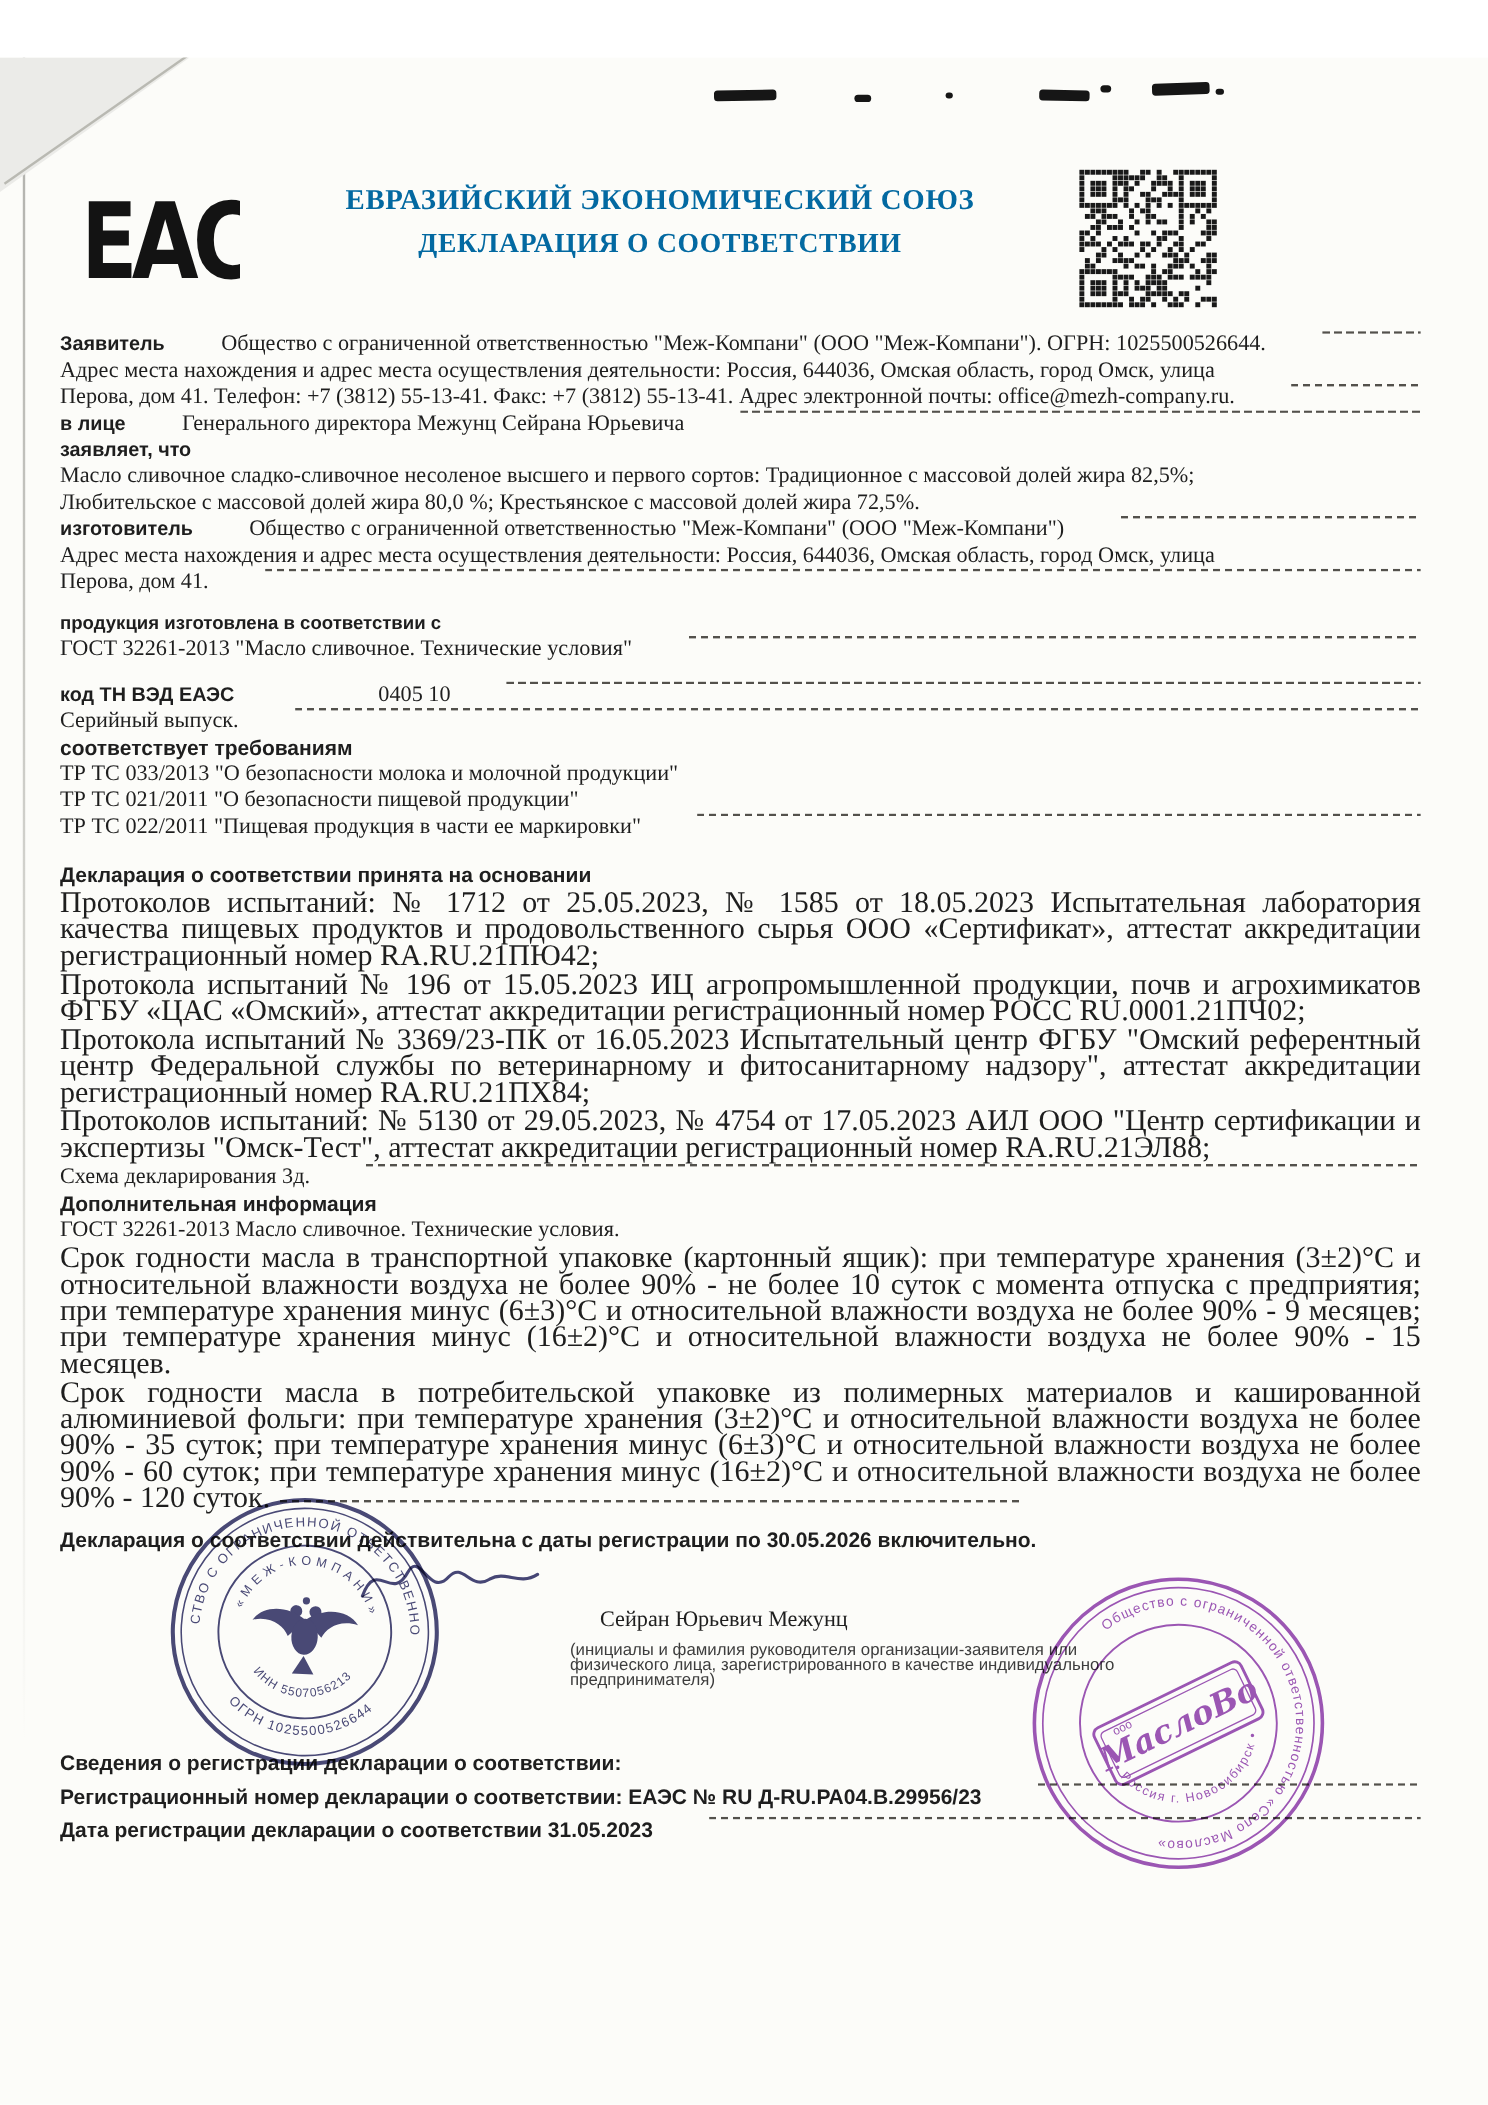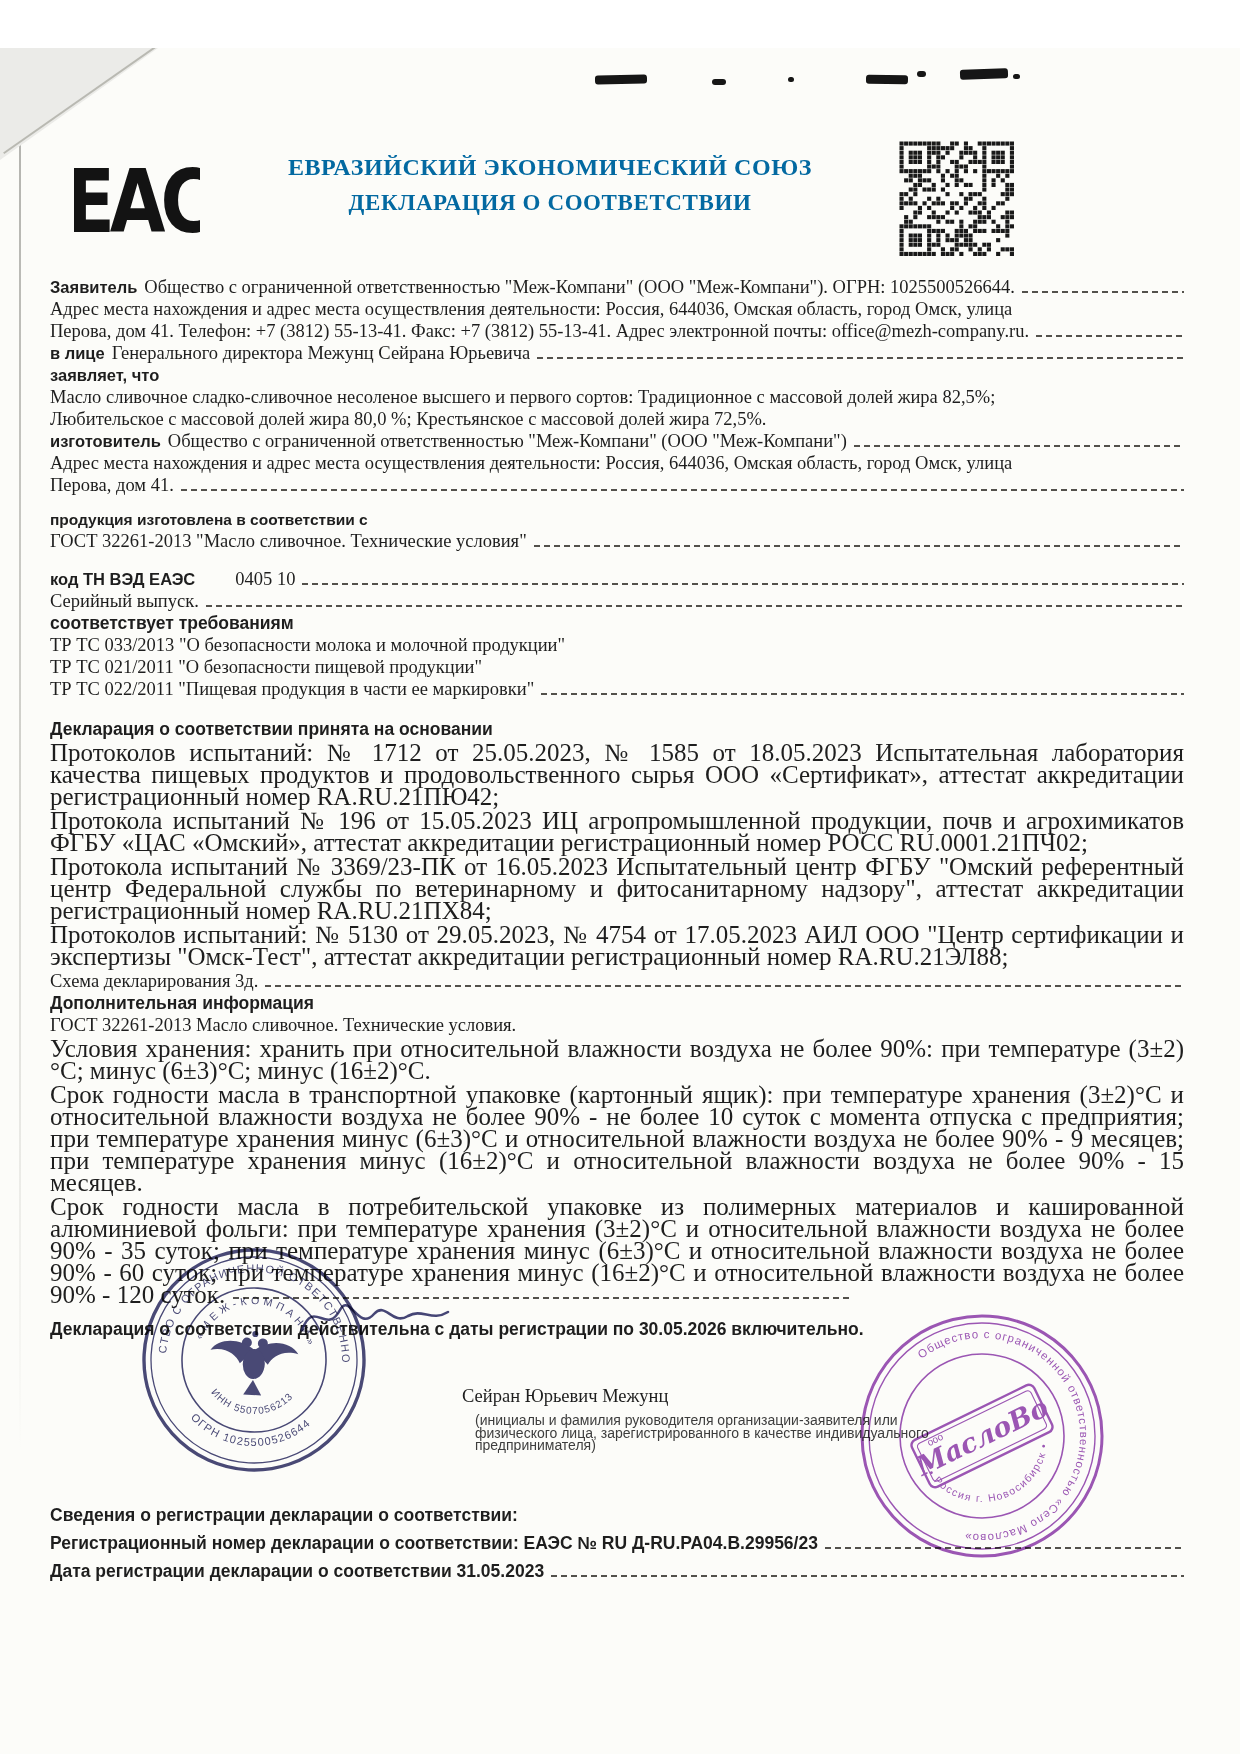--- a/index.html
+++ b/index.html
@@ -20,39 +20,39 @@
   .eac { position:absolute; left:74px; top:98px; width:126px; height:118px; }
   .titles { position:absolute; left:238px; top:106px; width:624px; text-align:center; font-weight:700; color:#0369a1; }
   .titles .t1 { font-size:24px; letter-spacing:.6px; }
   .titles .t2 { font-size:23px; letter-spacing:.6px; margin-top:9px; }
   .qr { position:absolute; left:898px; top:92px; width:118px; height:118px; }
   .qr rect { fill:#191919; }
 
   
   .content { position:absolute; left:50px; top:228px; width:1134px; }
   .line { white-space:nowrap; overflow:hidden; font-size:18.5px; line-height:22px; }
-  .fill { display:flex; align-items:flex-end; }
+  .fill { display:flex; align-items:flex-start;gap:40px; }
   .fill > span { white-space:nowrap; }
   .leader { flex:1 0 24px; height:2px; margin:0 0 5px 7px;
     background:repeating-linear-gradient(90deg,#53514c 0 6px, transparent 6px 10px); }
   .lbl { font-family:"Liberation Sans", sans-serif; font-weight:700; font-size:16.5px; line-height:22px; }
   .small-lbl { font-family:"Liberation Sans", sans-serif; font-weight:700; font-size:15.5px; line-height:20px; }
   .sans-b { font-family:"Liberation Sans", sans-serif; font-weight:700; font-size:17.5px; line-height:22px; }
   .v { margin-left:7px; }
   .gap40 { display:inline-block; width:40px; }
   .para { font-size:25px; line-height:22px; text-align:justify; margin-top:2px; }
   .tail-dash::after { content:""; display:inline-block; height:2px; width:620px; margin-left:8px;
     vertical-align:4px;
     background:repeating-linear-gradient(90deg,#53514c 0 6px, transparent 6px 10px); }
   .mt12 { margin-top:12px; } .mt14 { margin-top:14px; } .mt16 { margin-top:16px; } .mt18 { margin-top:18px; }
   .mt2 { margin-top:2px; }
 
   
   .sig-area { position:relative; height:148px; margin-top:12px; }
-  .sig-name { position:absolute; left:412px; top:34px; font-size:18.5px; }
+  .sig-name { position:absolute; left:450px; top:34px; font-size:18.5px; }
   .sig-caption { position:absolute; left:425px; top:62px; width:500px;
     font-family:"Liberation Sans", sans-serif; font-size:14px; line-height:12.5px; color:#3d3d3d; }
   .reg-heading { margin-top:4px; }
   .reg-line { margin-top:6px; }
 
   
   .stamp { position:absolute; mix-blend-mode:multiply; }
   .stamp-company { left:138px; top:1196px; width:232px; height:232px; opacity:.93; transform:rotate(3deg); }
   .stamp-maslovo { left:856px; top:1262px; width:252px; height:252px; opacity:.88; transform:rotate(-14deg); }
   .sig-stroke { position:absolute; left:296px; top:1244px; width:160px; height:52px; }
@@ -465,21 +465,20 @@
     <div class="para">Протокола испытаний № 196 от 15.05.2023 ИЦ агропромышленной продукции, почв и агрохимикатов ФГБУ «ЦАС «Омский», аттестат аккредитации регистрационный номер РОСС RU.0001.21ПЧ02;</div>
     <div class="para">Протокола испытаний № 3369/23-ПК от 16.05.2023 Испытательный центр ФГБУ "Омский референтный центр Федеральной службы по ветеринарному и фитосанитарному надзору", аттестат аккредитации регистрационный номер RA.RU.21ПХ84;</div>
     <div class="para">Протоколов испытаний: № 5130 от 29.05.2023, № 4754 от 17.05.2023 АИЛ ООО "Центр сертификации и экспертизы "Омск-Тест", аттестат аккредитации регистрационный номер RA.RU.21ЭЛ88;</div>
     <div class="line fill mt2">
       <span>Схема декларирования 3д.</span>
       <span class="leader"></span>
     </div>
 
     <div class="line sans-b">Дополнительная информация</div>
     <div class="line">ГОСТ 32261-2013 Масло сливочное. Технические условия.</div>
-    <div class="para">Условия хранения: хранить при относительной влажности воздуха не более 90%: при температуре (3±2)°С; минус (6±3)°С; минус (16±2)°С.</div>
     <div class="para">Срок годности масла в транспортной упаковке (картонный ящик): при температуре хранения (3±2)°С и относительной влажности воздуха не более 90%  - не более 10 суток с момента отпуска с предприятия; при температуре хранения минус (6±3)°С и относительной влажности воздуха не более 90% - 9 месяцев; при температуре хранения минус (16±2)°С и относительной влажности воздуха не более 90% - 15 месяцев.</div>
     <div class="para tail-dash"><span>Срок годности масла в потребительской упаковке из полимерных материалов и кашированной алюминиевой фольги: при температуре хранения (3±2)°С и относительной влажности воздуха не более 90% - 35 суток; при температуре хранения минус (6±3)°С и относительной влажности воздуха не более 90% - 60 суток; при температуре хранения минус (16±2)°С и относительной влажности воздуха не более 90% - 120 суток.</span></div>
 
     <div class="line sans-b mt12">Декларация о соответствии действительна с даты регистрации по 30.05.2026 включительно.</div>
 
     <div class="sig-area">
       <div class="sig-name">Сейран Юрьевич Межунц</div>
       <div class="sig-caption">(инициалы и фамилия руководителя организации-заявителя или физического лица, зарегистрированного в качестве индивидуального предпринимателя)</div>
     </div>
 

